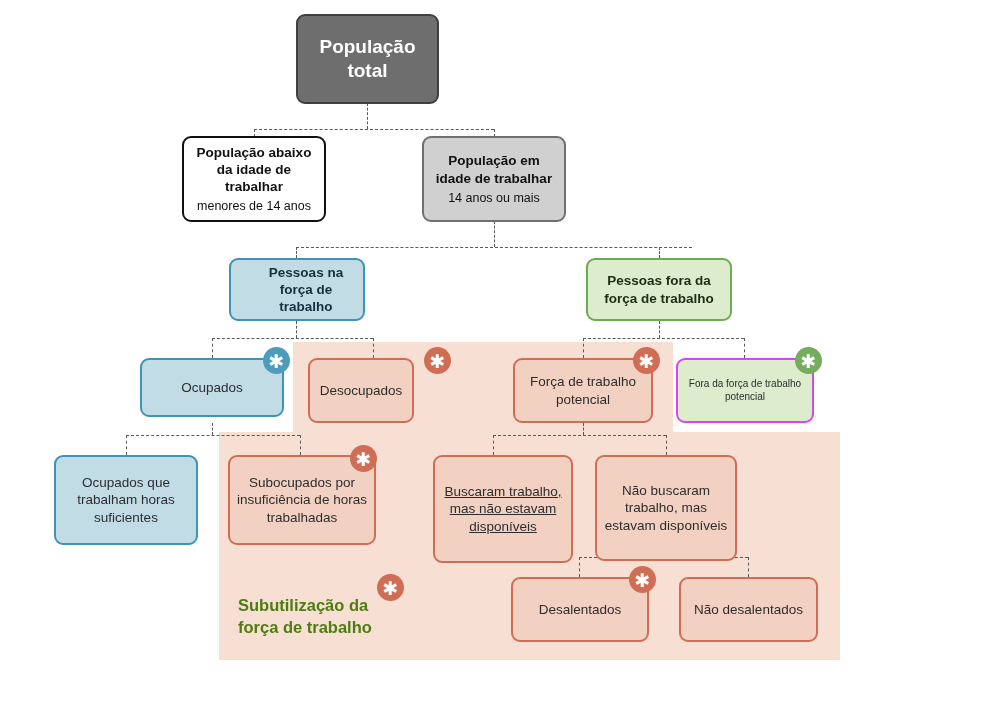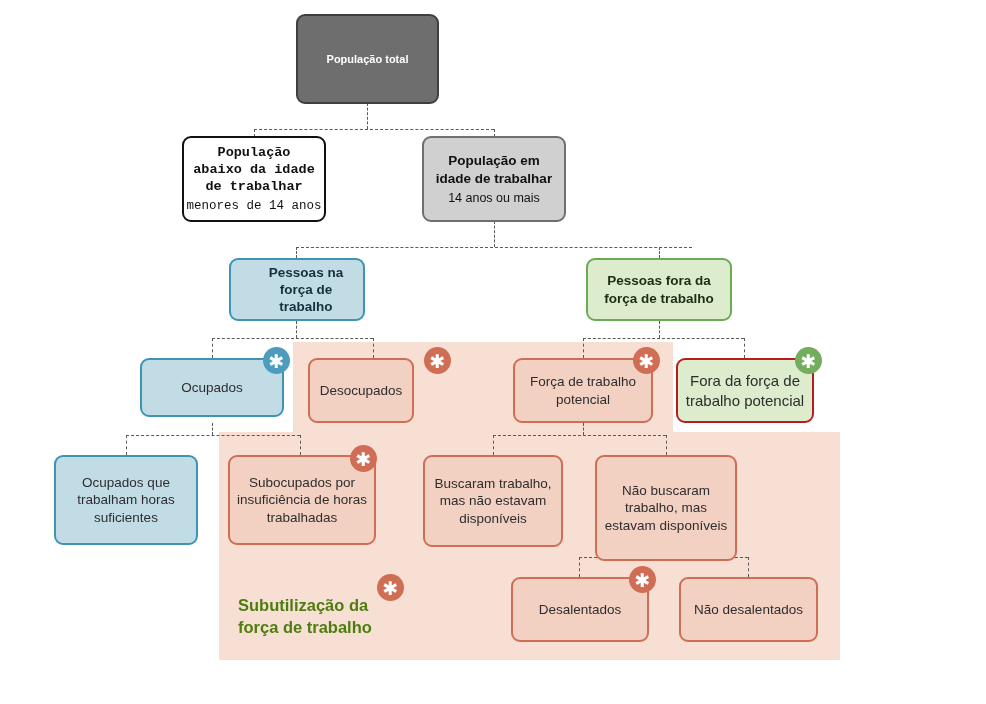--- a/index.html
+++ b/index.html
@@ -54,29 +54,28 @@
   }
   .node .lbl { display: block; padding: 0 7px; }
   .node .sub { display: block; font-weight: normal; font-size: 12.5px; margin-top: 3px; }
 
   
   .n-root {
     background: #6e6e6e;
     border: 2px solid #3f3f3f;
     color: #ffffff;
     font-weight: bold;
-    font-size: 11px;
+    font-size: 19px;
   }
   .n-white {
     background: #ffffff;
     border: 2px solid #111111;
     color: #111111;
     font-weight: bold;
     font-size: 13.5px;
-    font-family: Liberation Mono, monospace;
   }
   .n-gray {
     background: #d0d0d0;
     border: 2px solid #6f6f6f;
     color: #111111;
     font-weight: bold;
     font-size: 13.5px;
   }
   .n-blue-bold {
     background: #c2dce6;
@@ -95,24 +94,24 @@
   }
   .n-blue {
     background: #c2dce6;
     border: 2px solid #3d94b5;
     color: #2d2d2d;
     font-weight: normal;
     font-size: 13.5px;
   }
   .n-green {
     background: #dceccd;
-    border: 2px solid #b91c1c;
+    border: 2px solid #d946ef;
     color: #2d2d2d;
     font-weight: normal;
-    font-size: 15px;
+    font-size: 10px;
   }
   .n-red {
     background: #f3d1c2;
     border: 2px solid #cf6e55;
     color: #2d2d2d;
     font-weight: normal;
     font-size: 13.5px;
   }
 
   
@@ -244,21 +243,21 @@
     <span class="lbl">Ocupados que trabalham horas suficientes</span>
   </div>
 
   <div class="node n-red" style="left:228px; top:455px; width:148px; height:90px;">
     <span class="lbl">Subocupados por insuficiência de horas trabalhadas</span>
   </div>
   <div class="badge red" style="left:350px; top:445px;">
     <span>✱</span>
   </div>
 
-  <div class="node n-red" style="left:423px; top:455px; width:140px; height:92px;">
+  <div class="node n-red" style="left:433px; top:455px; width:140px; height:108px;text-decoration:underline;">
     <span class="lbl">Buscaram trabalho, mas não estavam disponíveis</span>
   </div>
 
   <div class="node n-red" style="left:595px; top:455px; width:142px; height:106px;">
     <span class="lbl">Não buscaram trabalho, mas estavam disponíveis</span>
   </div>
 
   <div class="node n-red" style="left:511px; top:577px; width:138px; height:65px;">
     <span class="lbl">Desalentados</span>
   </div>

